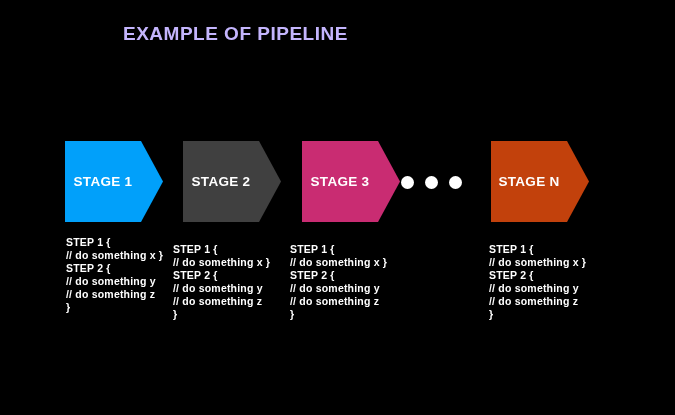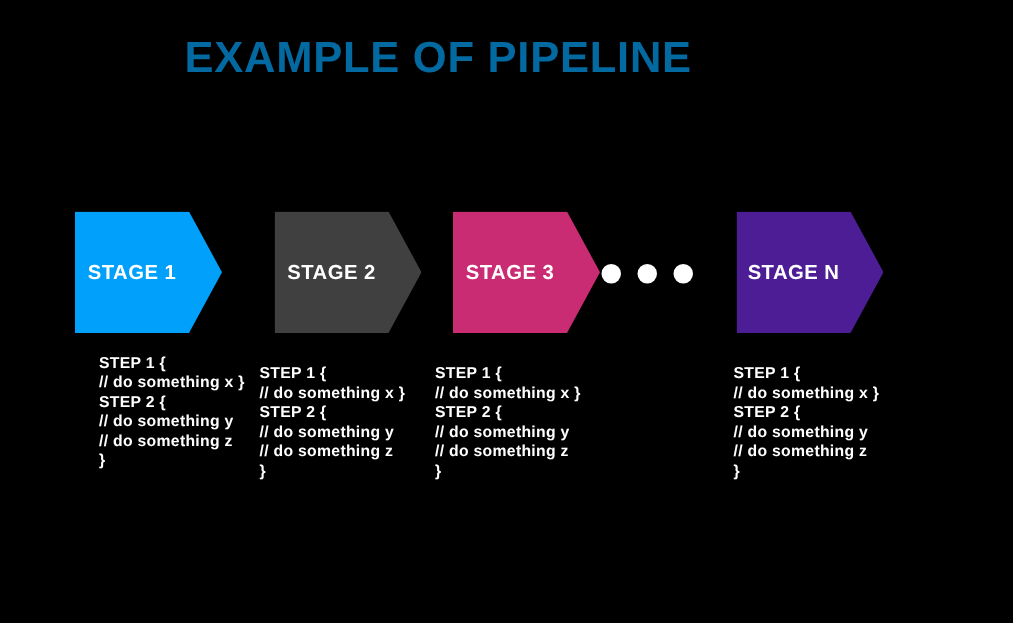--- a/index.html
+++ b/index.html
@@ -13,25 +13,25 @@
     width: 675px;
     height: 415px;
     background: #000000;
     overflow: hidden;
   }
   .title {
     position: absolute;
     left: 123px;
     top: 24px;
     margin: 0;
-    font-size: 29px;
+    font-size: 19px;
     line-height: 1.1;
     font-weight: bold;
     letter-spacing: 0.5px;
-    color: #0369a1;
+    color: #c4b5fd;
     white-space: nowrap;
   }
   .stage {
     position: absolute;
     top: 141px;
     width: 98px;
     height: 81px;
     clip-path: polygon(0 0, 76px 0, 98px 50%, 76px 100%, 0 100%);
   }
   .stage-label {
@@ -78,30 +78,30 @@
   .steps-3 { left: 290px; top: 243px; }
   .steps-4 { left: 489px; top: 243px; }
 </style>
 </head>
 <body>
 
 <div class="canvas">
 
   <h1 class="title">EXAMPLE OF PIPELINE</h1>
 
-  <div class="stage" style="left: 50px; background: rgb(1, 160, 250);">
+  <div class="stage" style="left: 65px; background: rgb(1, 160, 250);">
     <span class="stage-label">STAGE 1</span>
   </div>
   <div class="stage" style="left: 183px; background: #404040;">
     <span class="stage-label">STAGE 2</span>
   </div>
   <div class="stage" style="left: 302px; background: rgb(201, 44, 114); text-decoration: underline;">
     <span class="stage-label">STAGE 3</span>
   </div>
-  <div class="stage" style="left: 491px; background: #4c1d95;">
+  <div class="stage" style="left: 491px; background: #c2410c;">
     <span class="stage-label">STAGE N</span>
   </div>
 
   <div class="dots">
       <span class="dot" style="background: rgb(255, 255, 255);"></span>
       <span class="dot" style="background: rgb(255, 255, 255);"></span>
       <span class="dot" style="background: rgb(255, 255, 255);"></span>
     </div>
 
   <div class="steps steps-1">

